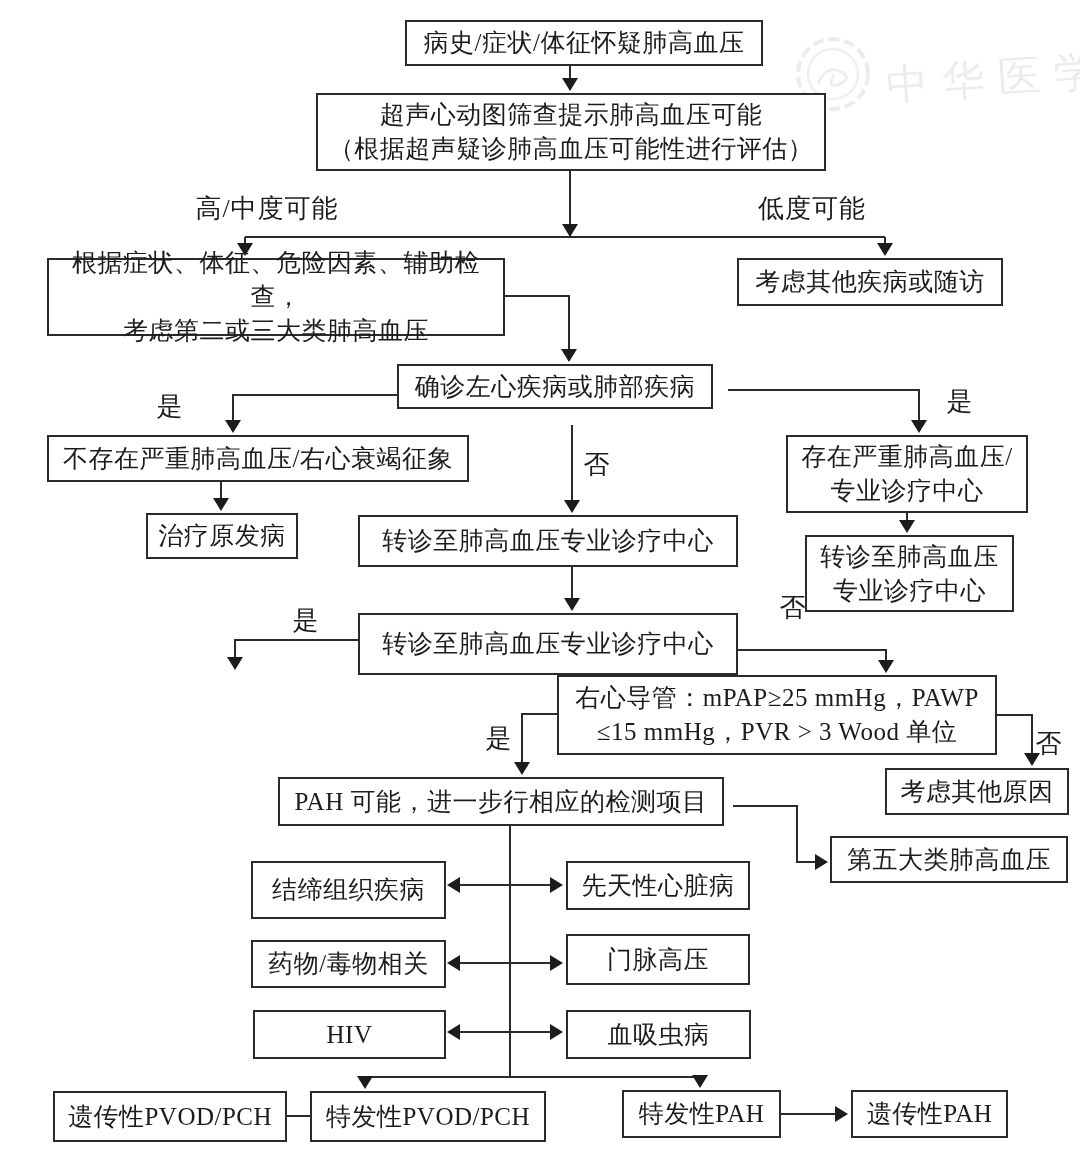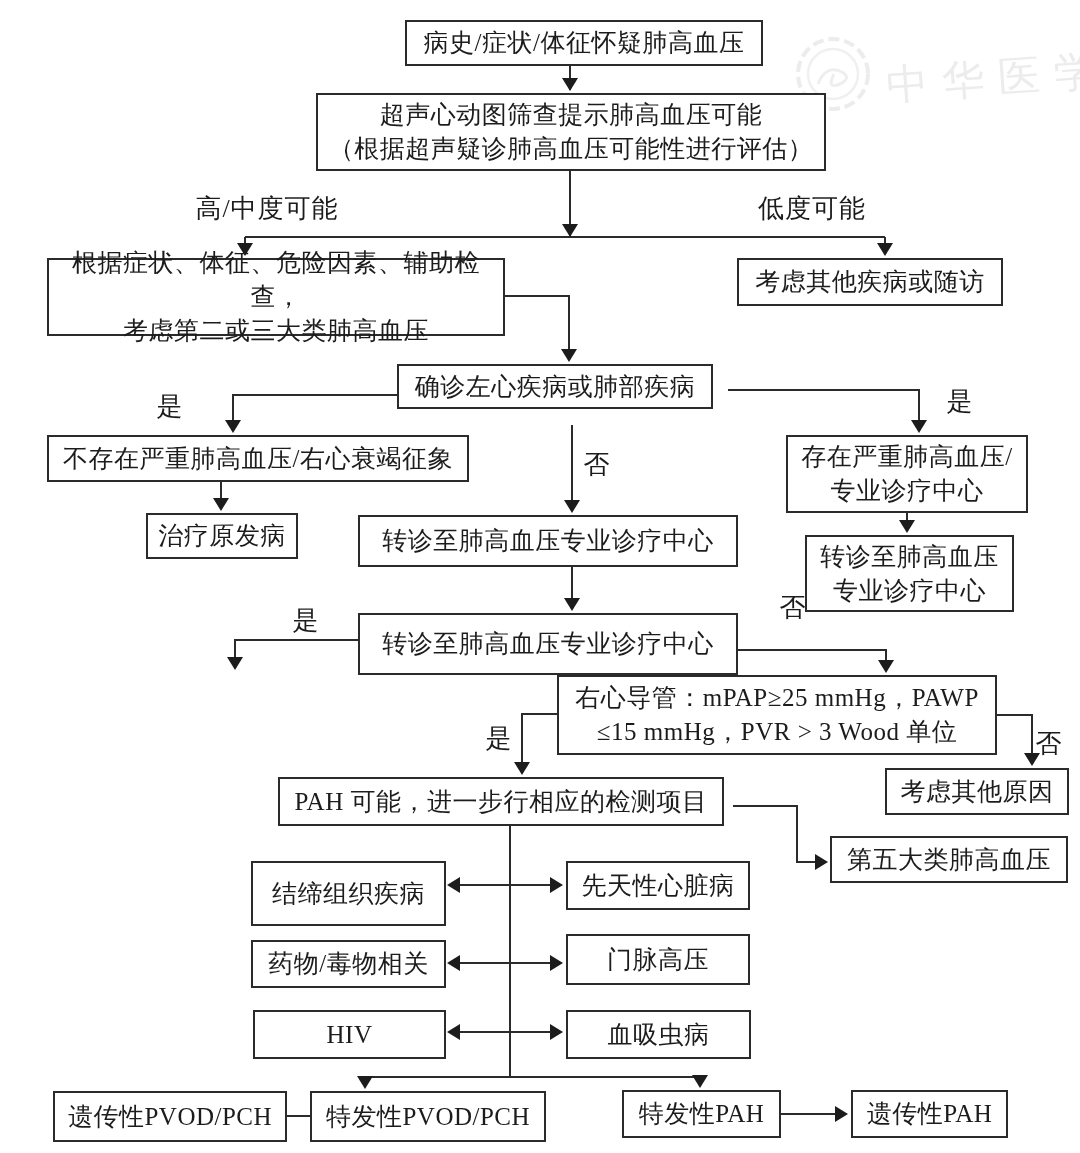--- a/index.html
+++ b/index.html
@@ -29,21 +29,21 @@
   #n-severe{left:786px;top:435px;width:242px;height:78px;}
   #n-vq{left:358px;top:515px;width:380px;height:52px;}
   #n-treat{left:146px;top:513px;width:152px;height:46px;}
   #n-referral-right{left:805px;top:535px;width:209px;height:77px;}
   #n-referral-mid{left:358px;top:613px;width:380px;height:62px;}
   #n-cteph{left:47px;top:672px;width:431px;height:77px;justify-content:flex-start;text-align:left;padding-left:9px;}
   #n-rhc{left:557px;top:675px;width:440px;height:80px;}
   #n-pah{left:278px;top:777px;width:446px;height:49px;}
   #n-other-causes{left:885px;top:768px;width:184px;height:47px;}
   #n-group5{left:830px;top:836px;width:238px;height:47px;}
-  #n-ctd{left:251px;top:861px;width:195px;height:65px;}
+  #n-ctd{left:251px;top:861px;width:195px;height:58px;}
   #n-chd{left:566px;top:861px;width:184px;height:49px;}
   #n-drug{left:251px;top:940px;width:195px;height:48px;}
   #n-portal{left:566px;top:934px;width:184px;height:51px;}
   #n-hiv{left:253px;top:1010px;width:193px;height:49px;}
   #n-schisto{left:566px;top:1010px;width:185px;height:49px;}
   #n-hpvod{left:14px;top:1091px;width:234px;height:51px;margin-left:39px;}
   #n-ipvod{left:310px;top:1091px;width:236px;height:51px;}
   #n-ipah{left:622px;top:1090px;width:159px;height:48px;}
   #n-hpah{left:851px;top:1090px;width:157px;height:48px;}
   

